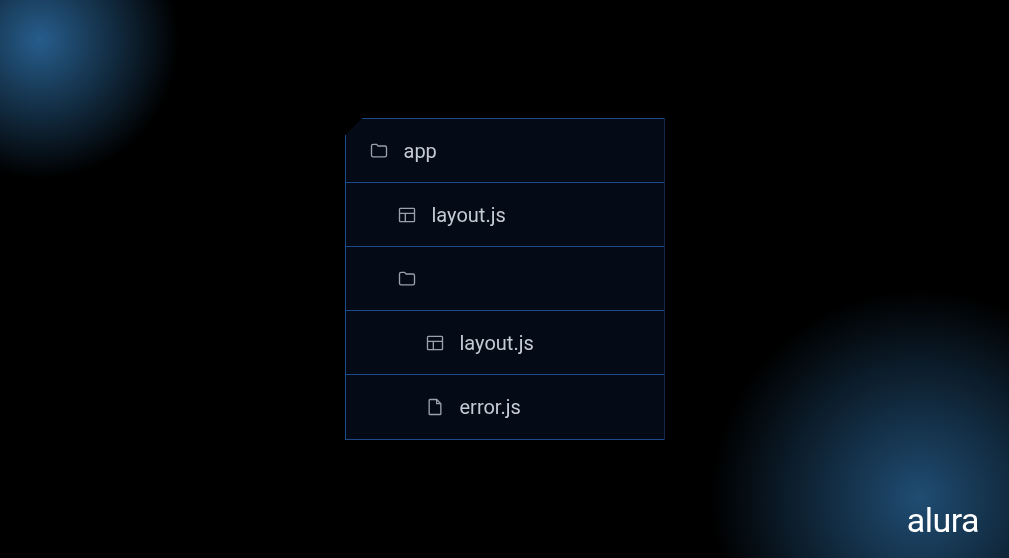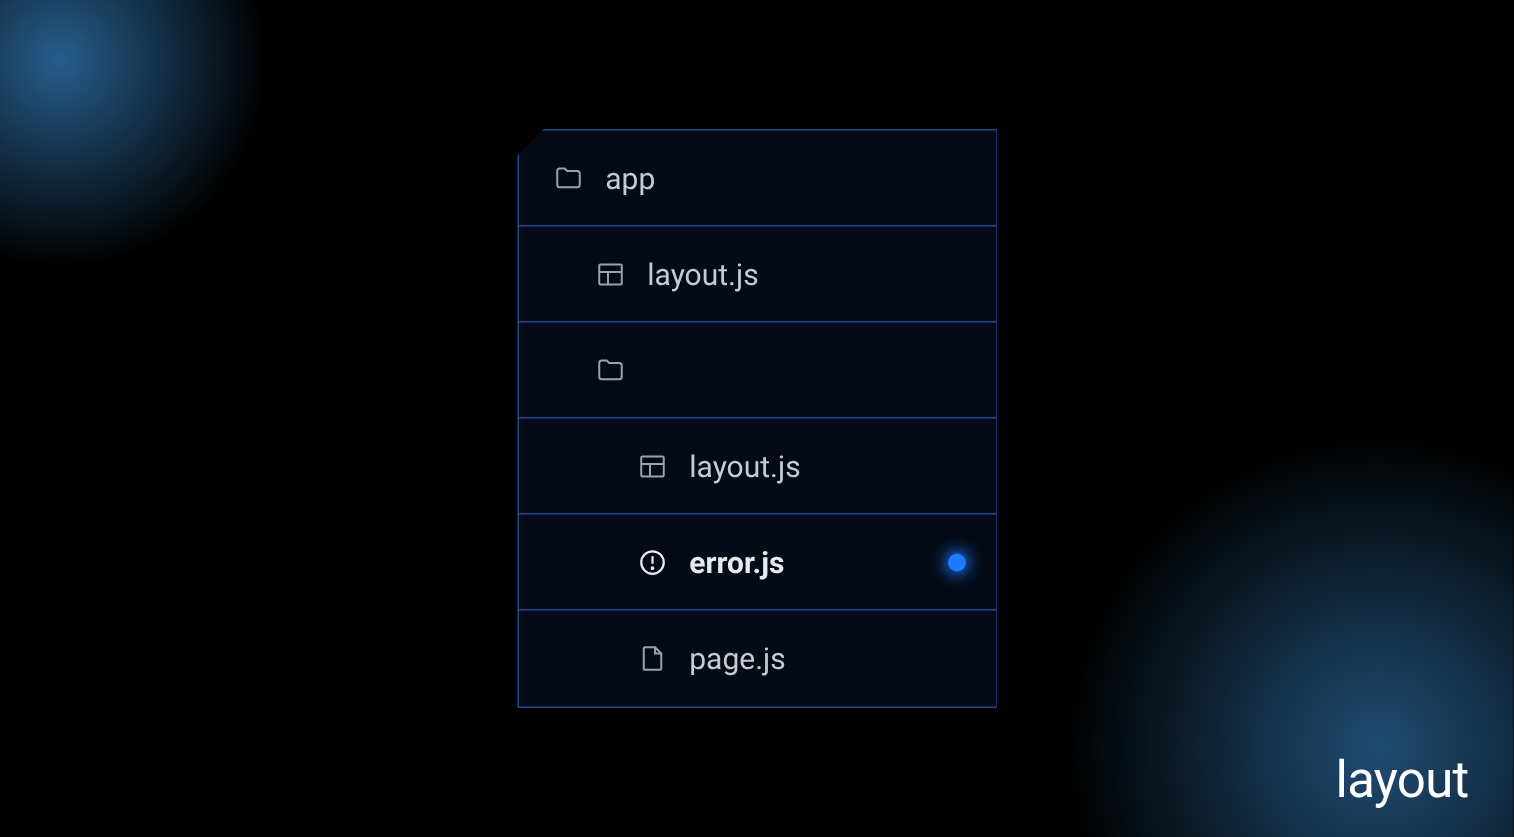--- a/index.html
+++ b/index.html
@@ -126,37 +126,26 @@
     <span class="icon">
       <svg width="20" height="20" viewBox="0 0 24 24" fill="none" stroke="currentColor" stroke-width="1.6">
           <rect x="3" y="4" width="18" height="16" rx="1"></rect>
           <line x1="3" y1="10" x2="21" y2="10"></line>
           <line x1="10" y1="10" x2="10" y2="20"></line>
         </svg>
     </span>
     <span class="label">layout.js</span>
   </div>
 
-  <div class="row depth-2 bold">
-    <span class="icon">
-      <svg width="20" height="20" viewBox="0 0 24 24" fill="none" stroke="currentColor" stroke-width="1.8">
-          <circle cx="12" cy="12" r="9"></circle>
-          <line x1="12" y1="7" x2="12" y2="13"></line>
-          <circle cx="12" cy="16.5" r="0.6" fill="currentColor"></circle>
-        </svg>
-    </span>
-    <span class="label">error.js</span>
-    <span class="dot"></span>
-  </div>
 
   <div class="row depth-2">
     <span class="icon">
       <svg width="20" height="20" viewBox="0 0 24 24" fill="none" stroke="currentColor" stroke-width="1.6">
           <path d="M14 3H6a1 1 0 0 0-1 1v16a1 1 0 0 0 1 1h12a1 1 0 0 0 1-1V8l-5-5z"></path>
           <path d="M14 3v5h5"></path>
         </svg>
     </span>
-    <span class="label">page.js</span>
+    <span class="label">error.js</span>
   </div>
 
 </div>
 
-<div class="brand">layout</div>
+<div class="brand">alura</div>
 
 </body></html>

